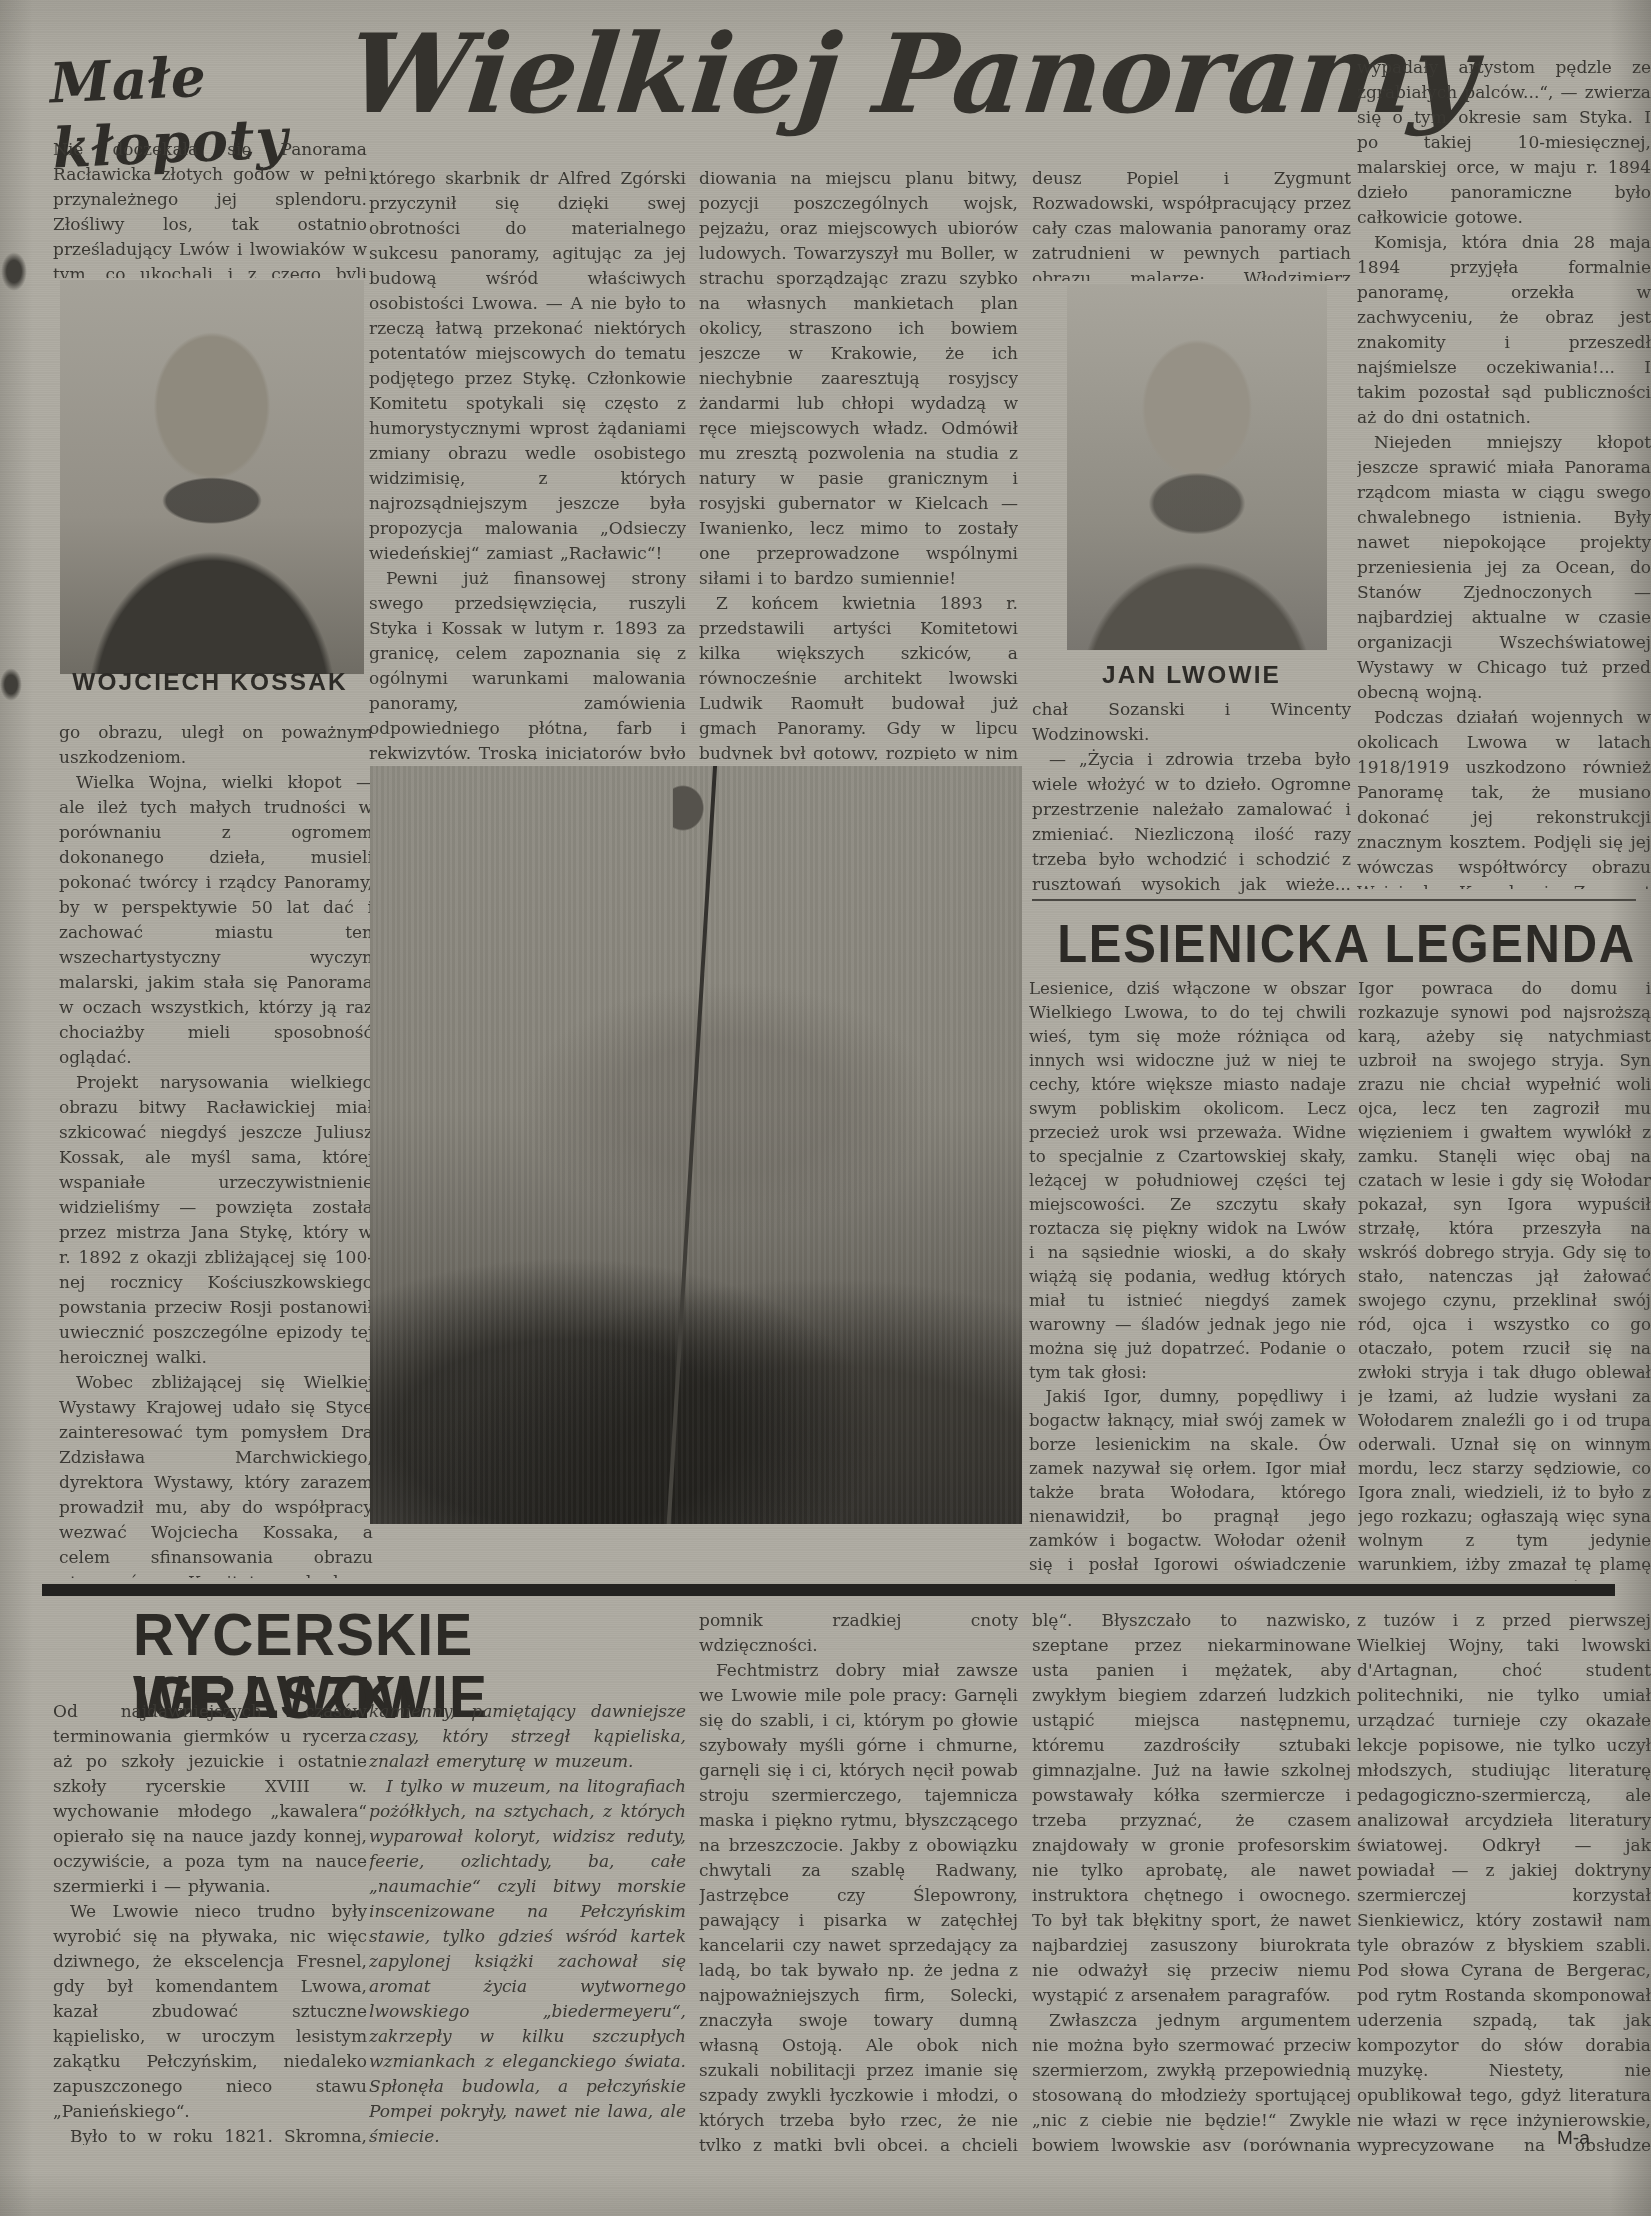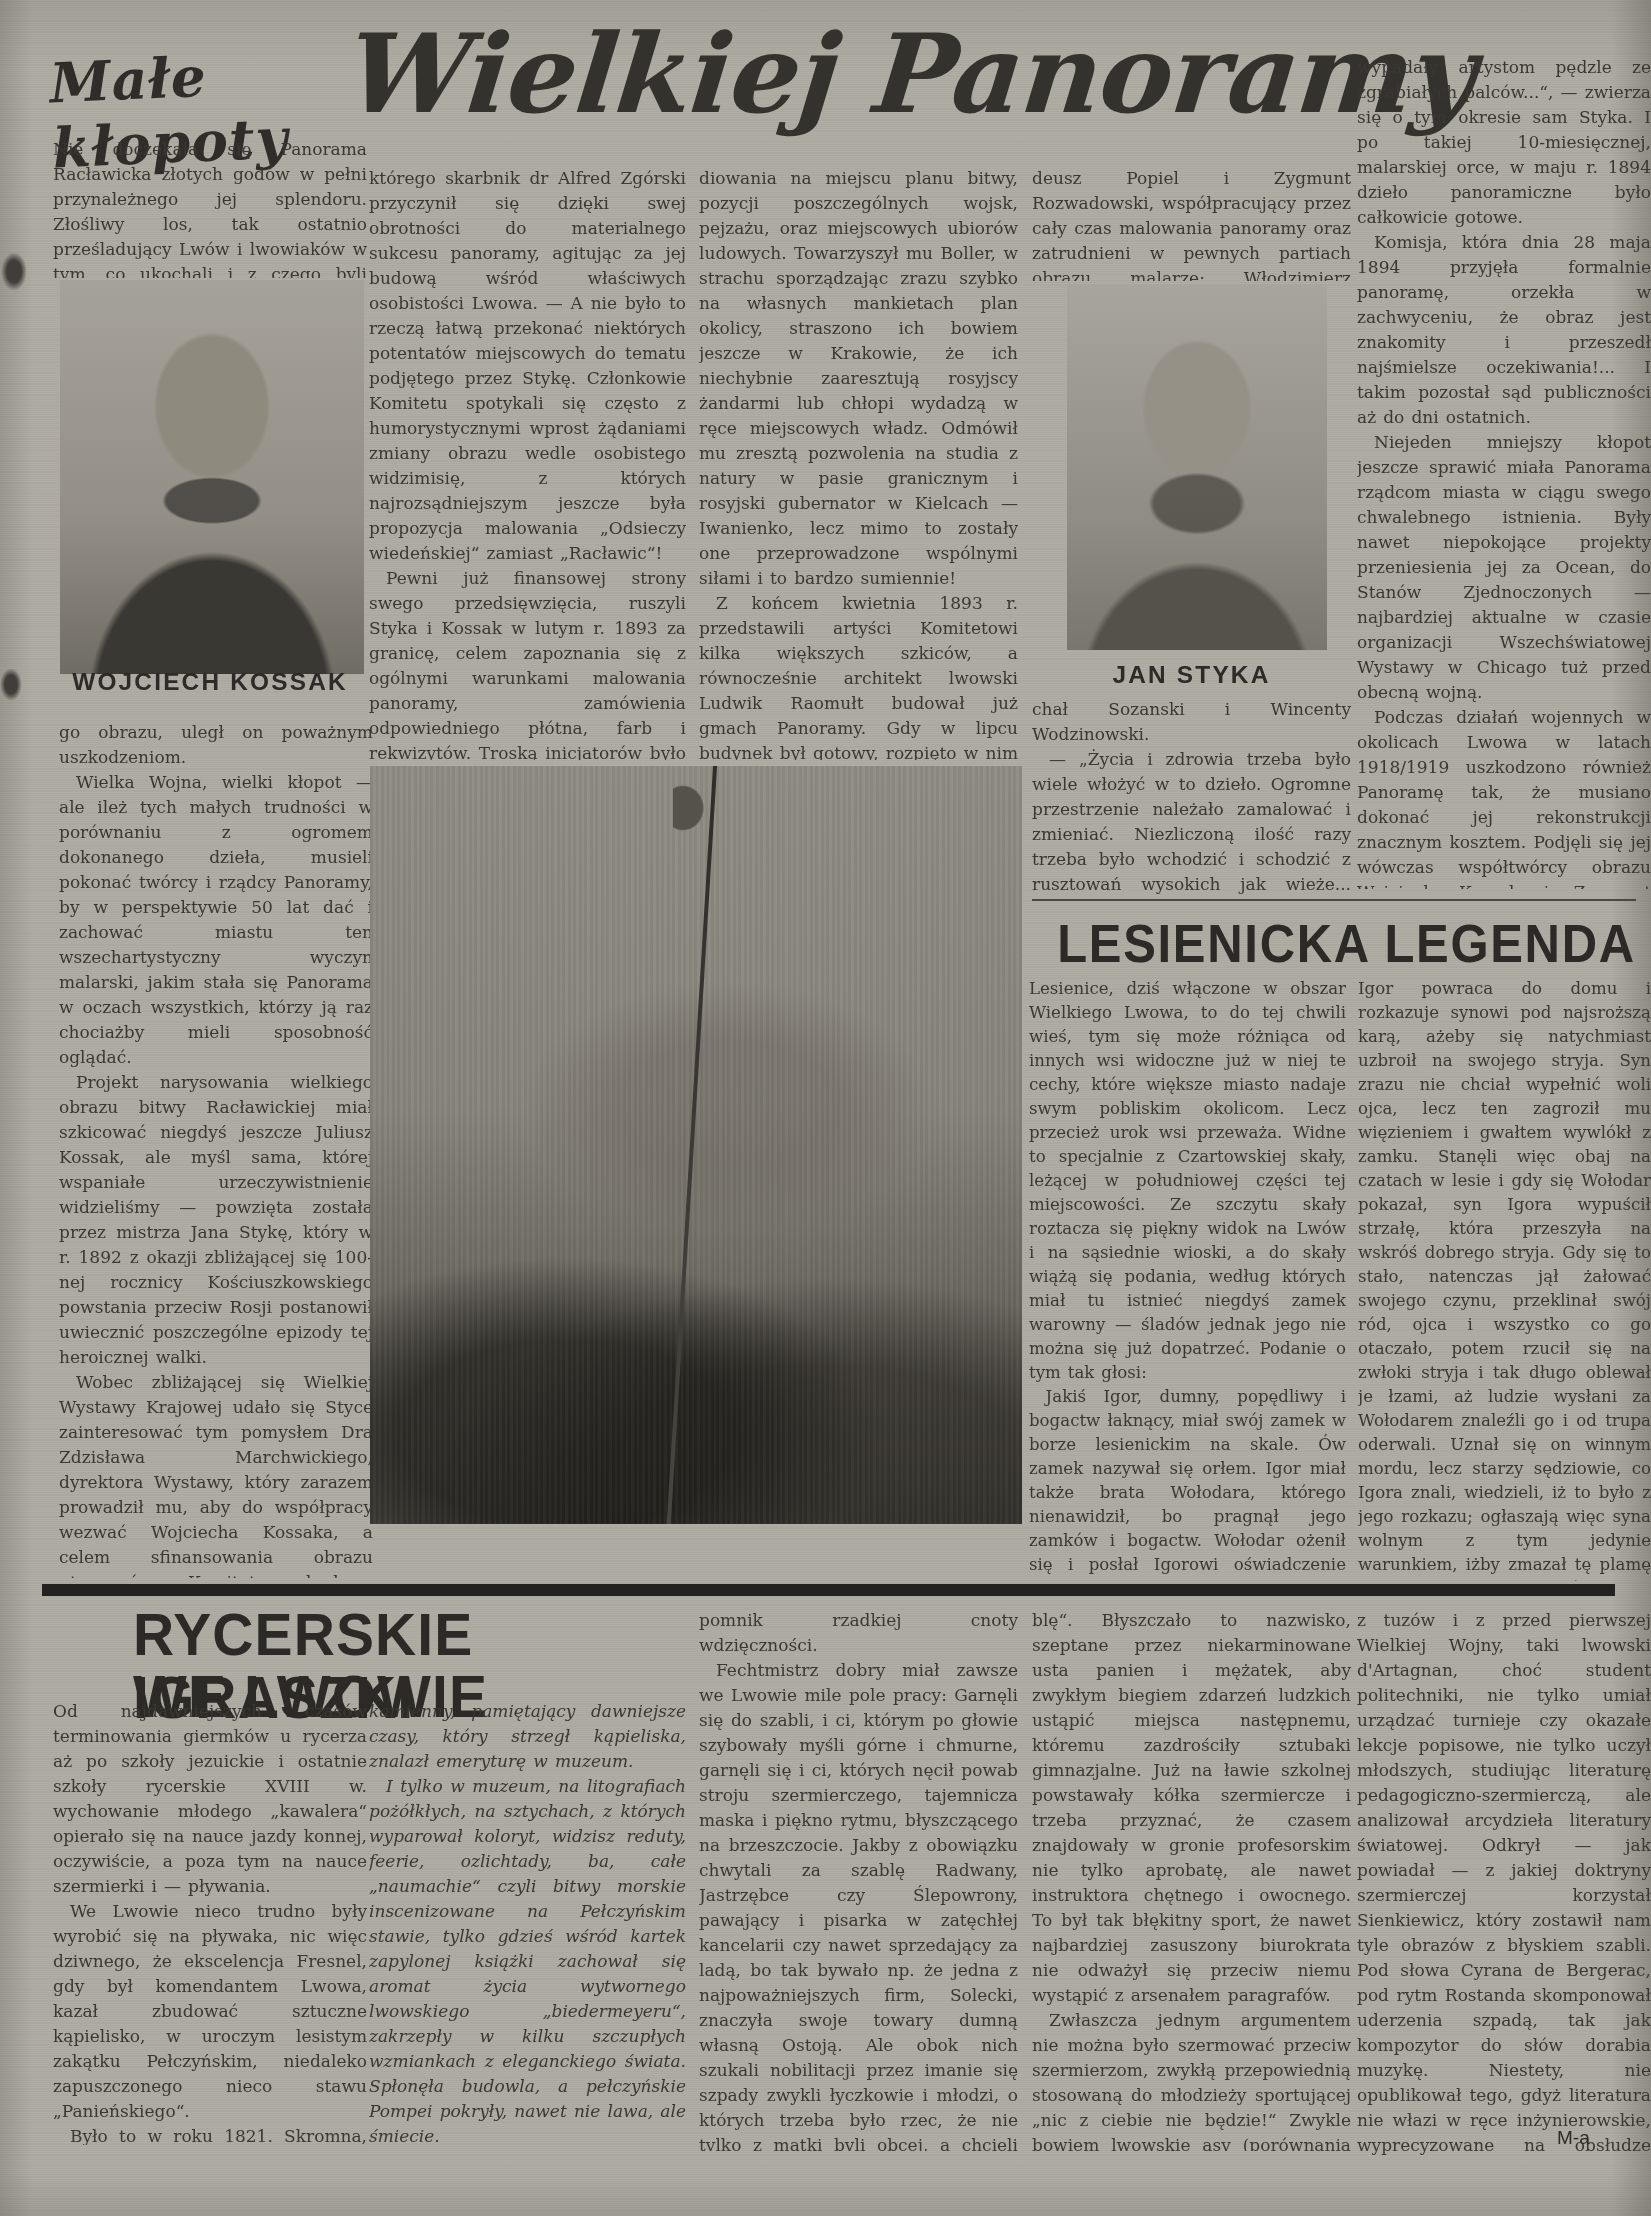--- a/index.html
+++ b/index.html
@@ -77,21 +77,21 @@
  Z końcem kwietnia 1893 r. przedstawili artyści Komitetowi kilka większych szkiców, a równocześnie architekt lwowski Ludwik Raomułt budował już gmach Panoramy. Gdy w lipcu budynek był gotowy, rozpięto w nim olbrzymie płótno, dostarczone na specjalne zamówienie przez firmę Mommena z Brukseli, wysokie 15 m, a w obwodzie liczące 120 m. Jedynie do zagruntowania tego płótna spotrzebowano 750 kg białej farby.
  Do pomocy w przedsięwziętym zadaniu stanęli: Ludwik Boller, Ta-</div>
 
   <div class="photo photo-battle" style="left:370px;top:766px;width:652px;height:758px;">
     <div class="lance"></div>
     <div class="flag"></div>
   </div>
 
   <div class="txt" style="left:1032px;top:166px;width:319px;height:115px;">deusz Popiel i Zygmunt Rozwadowski, współpracujący przez cały czas malowania panoramy oraz zatrudnieni w pewnych partiach obrazu malarze: Włodzimierz Tetmajer, Mi</div>
   <div class="photo photo-js" style="left:1067px;top:284px;width:260px;height:366px;"></div>
-  <div class="cap" style="left:1032px;top:661px;width:319px;">JAN STYKA</div>
+  <div class="cap" style="left:1032px;top:661px;width:319px;">JAN LWOWIE</div>
   <div class="txt" style="left:1032px;top:697px;width:319px;height:201px;">chał Sozanski i Wincenty Wodzinowski.
  — „Życia i zdrowia trzeba było wiele włożyć w to dzieło. Ogromne przestrzenie należało zamalować i zmieniać. Niezliczoną ilość razy trzeba było wchodzić i schodzić z rusztowań wysokich jak wieże... Rano się do budynku wchodziło, późnym wieczorem wychodziło. W zimie, w słabo ogrzanym budynku</div>
 
   <div class="txt" style="left:1357px;top:55px;width:294px;height:834px;">wypadały artystom pędzle ze zgrabiałych palców...“, — zwierza się o tym okresie sam Styka. I po takiej 10-miesięcznej, malarskiej orce, w maju r. 1894 dzieło panoramiczne było całkowicie gotowe.
  Komisja, która dnia 28 maja 1894 przyjęła formalnie panoramę, orzekła w zachwyceniu, że obraz jest znakomity i przeszedł najśmielsze oczekiwania!... I takim pozostał sąd publiczności aż do dni ostatnich.
  Niejeden mniejszy kłopot jeszcze sprawić miała Panorama rządcom miasta w ciągu swego chwalebnego istnienia. Były nawet niepokojące projekty przeniesienia jej za Ocean, do Stanów Zjednoczonych — najbardziej aktualne w czasie organizacji Wszechświatowej Wystawy w Chicago tuż przed obecną wojną.
  Podczas działań wojennych w okolicach Lwowa w latach 1918/1919 uszkodzono również Panoramę tak, że musiano dokonać jej rekonstrukcji znacznym kosztem. Podjęli się jej wówczas współtwórcy obrazu Wojciech Kossak i Zygmunt Rozwadowski, przemalowując niewielkie partie płótna. Przy tej okazji W. Kossak wysunął ciekawy projekt udźwiękowienia muzycznego kulminacyjnego momentu bitwy, proponując naszym muzykom skomponowanie wielkiej „Rapsodii Racławickie“.
  Straszliwą rapsodię zagrały tym razem nad „Racławicami“ bomby. Ale wielkie dzieła i wielcy ludzie posiadają tytaniczną żywotność. — Gdy przeminą nad Lwowem huraganowe burze, odrodzi się i Panorama w swym kolorowym blasku malarskim, z szwami świeżo zagojonych ran — by długo jeszcze świecić ku chwale Lwowa i swoich twórców.</div>
 
   <div class="rule-thin" style="left:1032px;top:899px;width:604px;height:1.7px;"></div>

